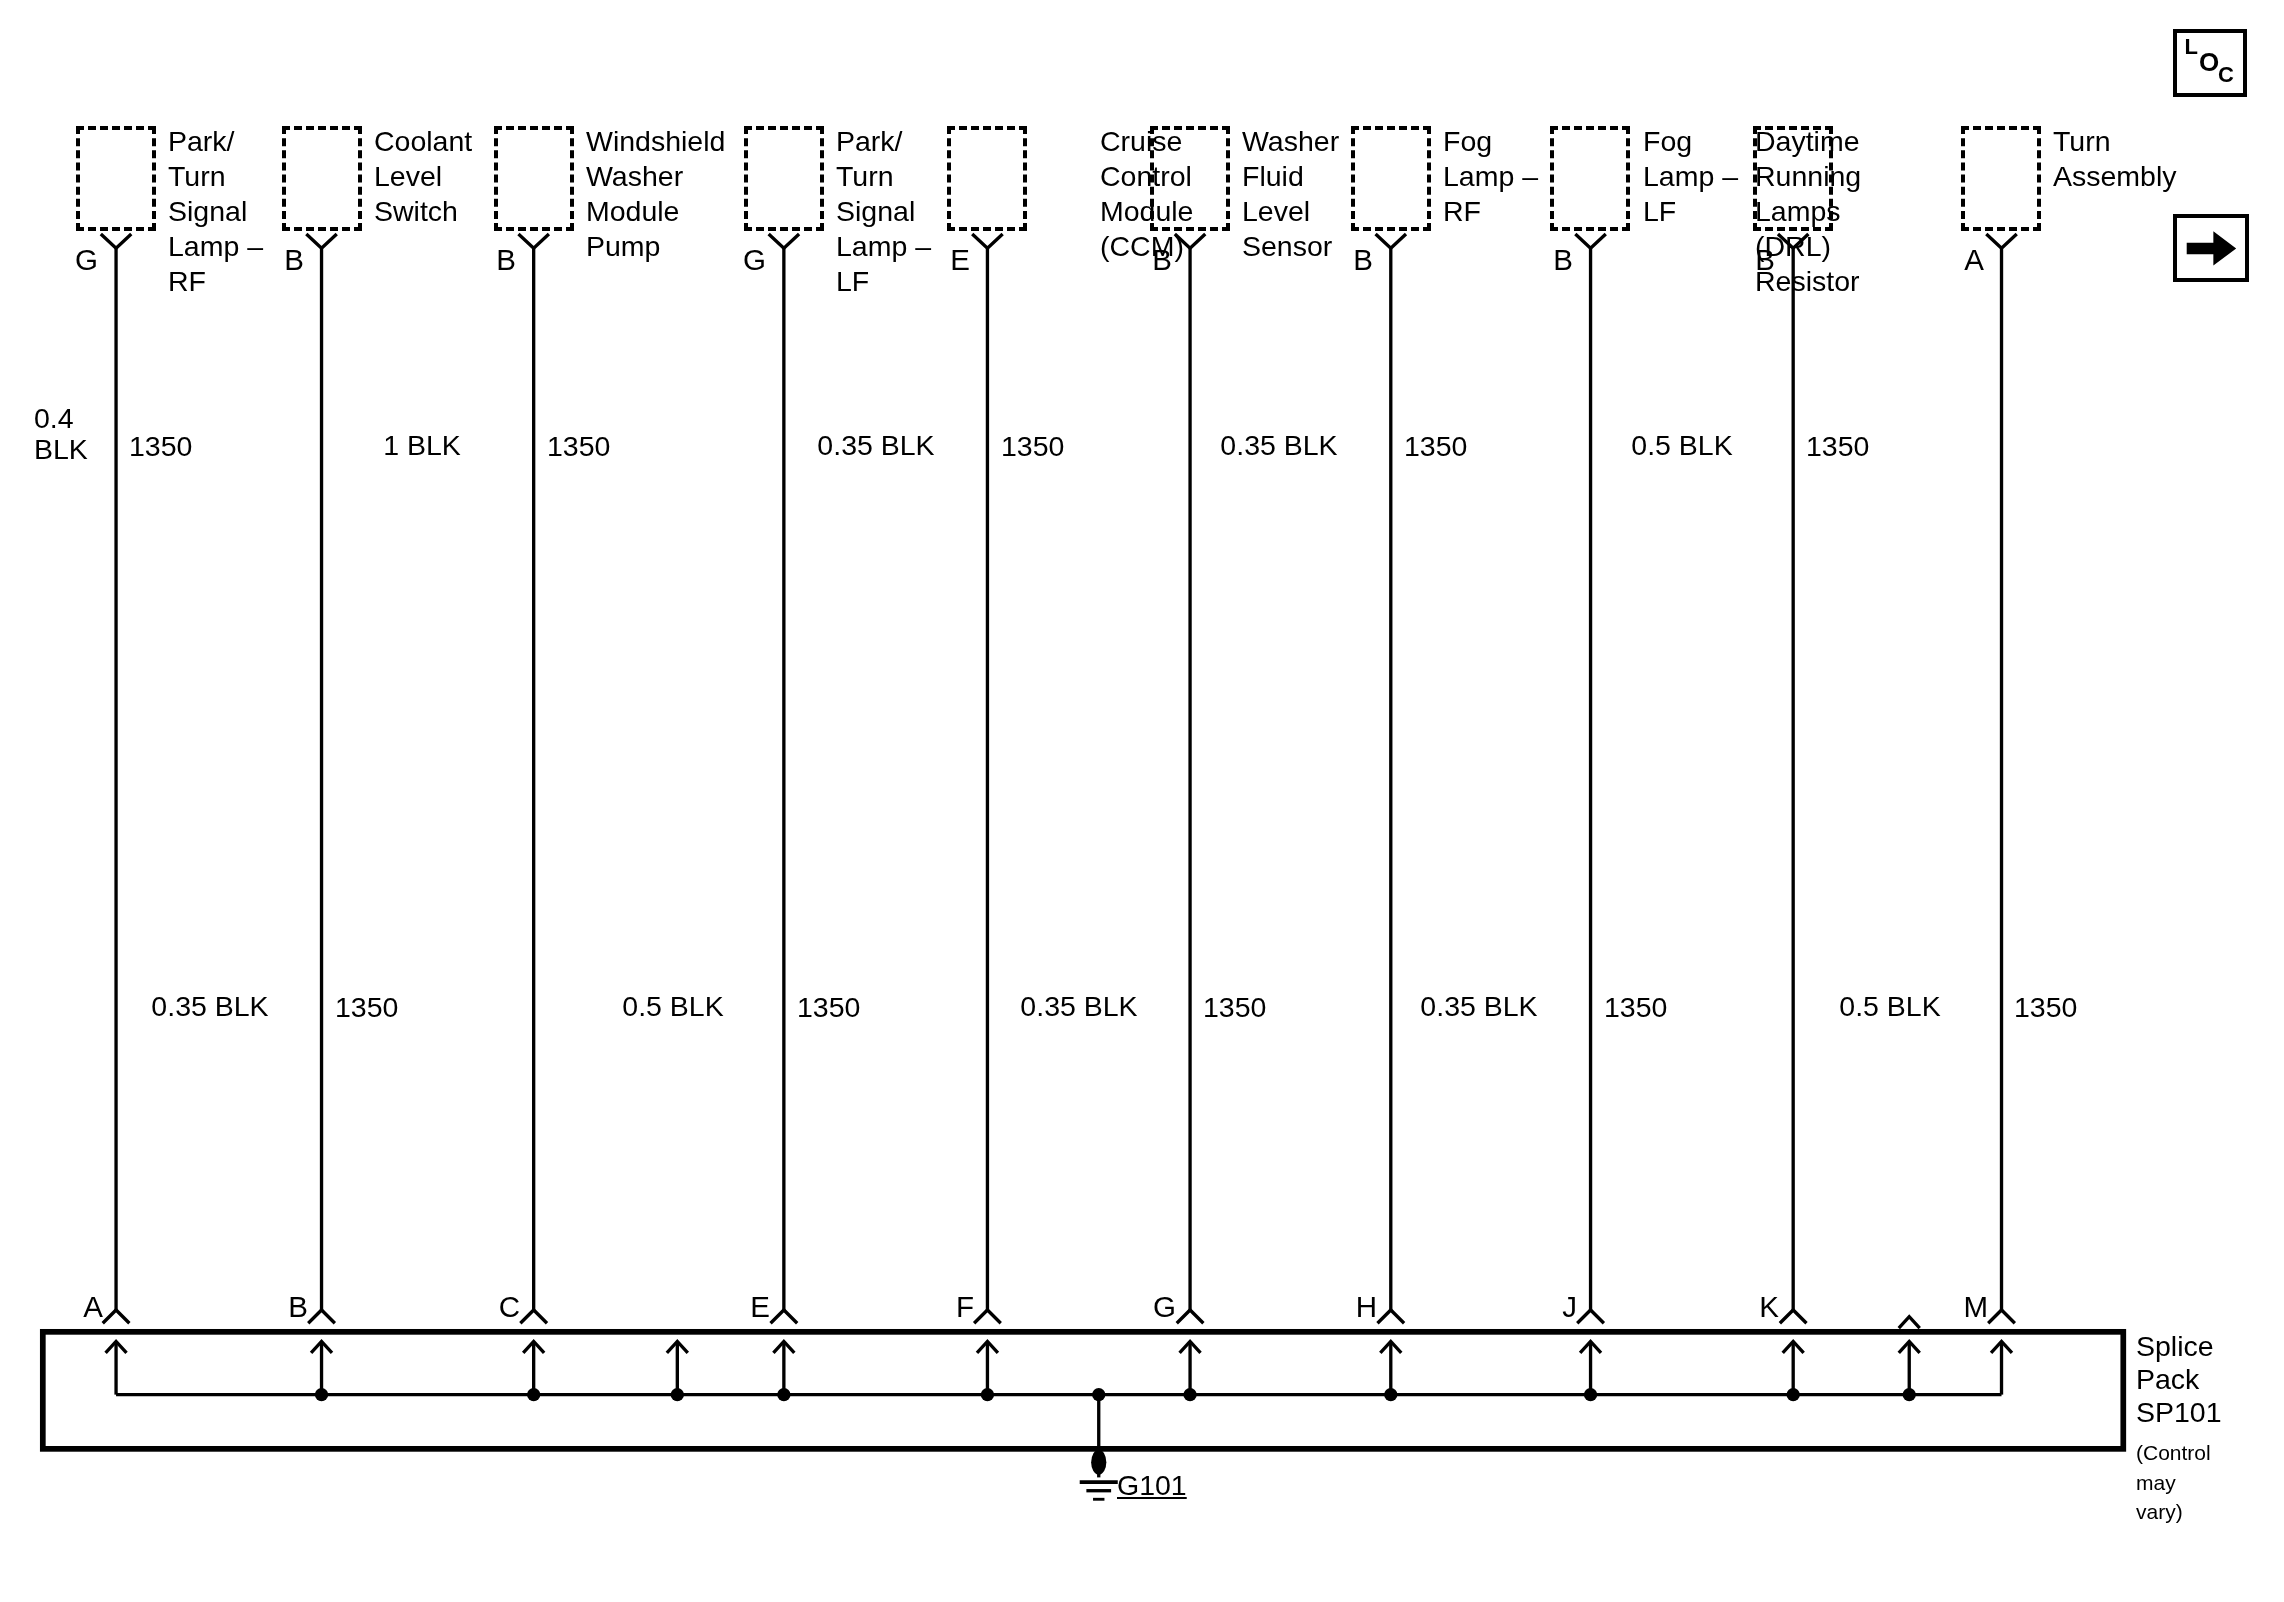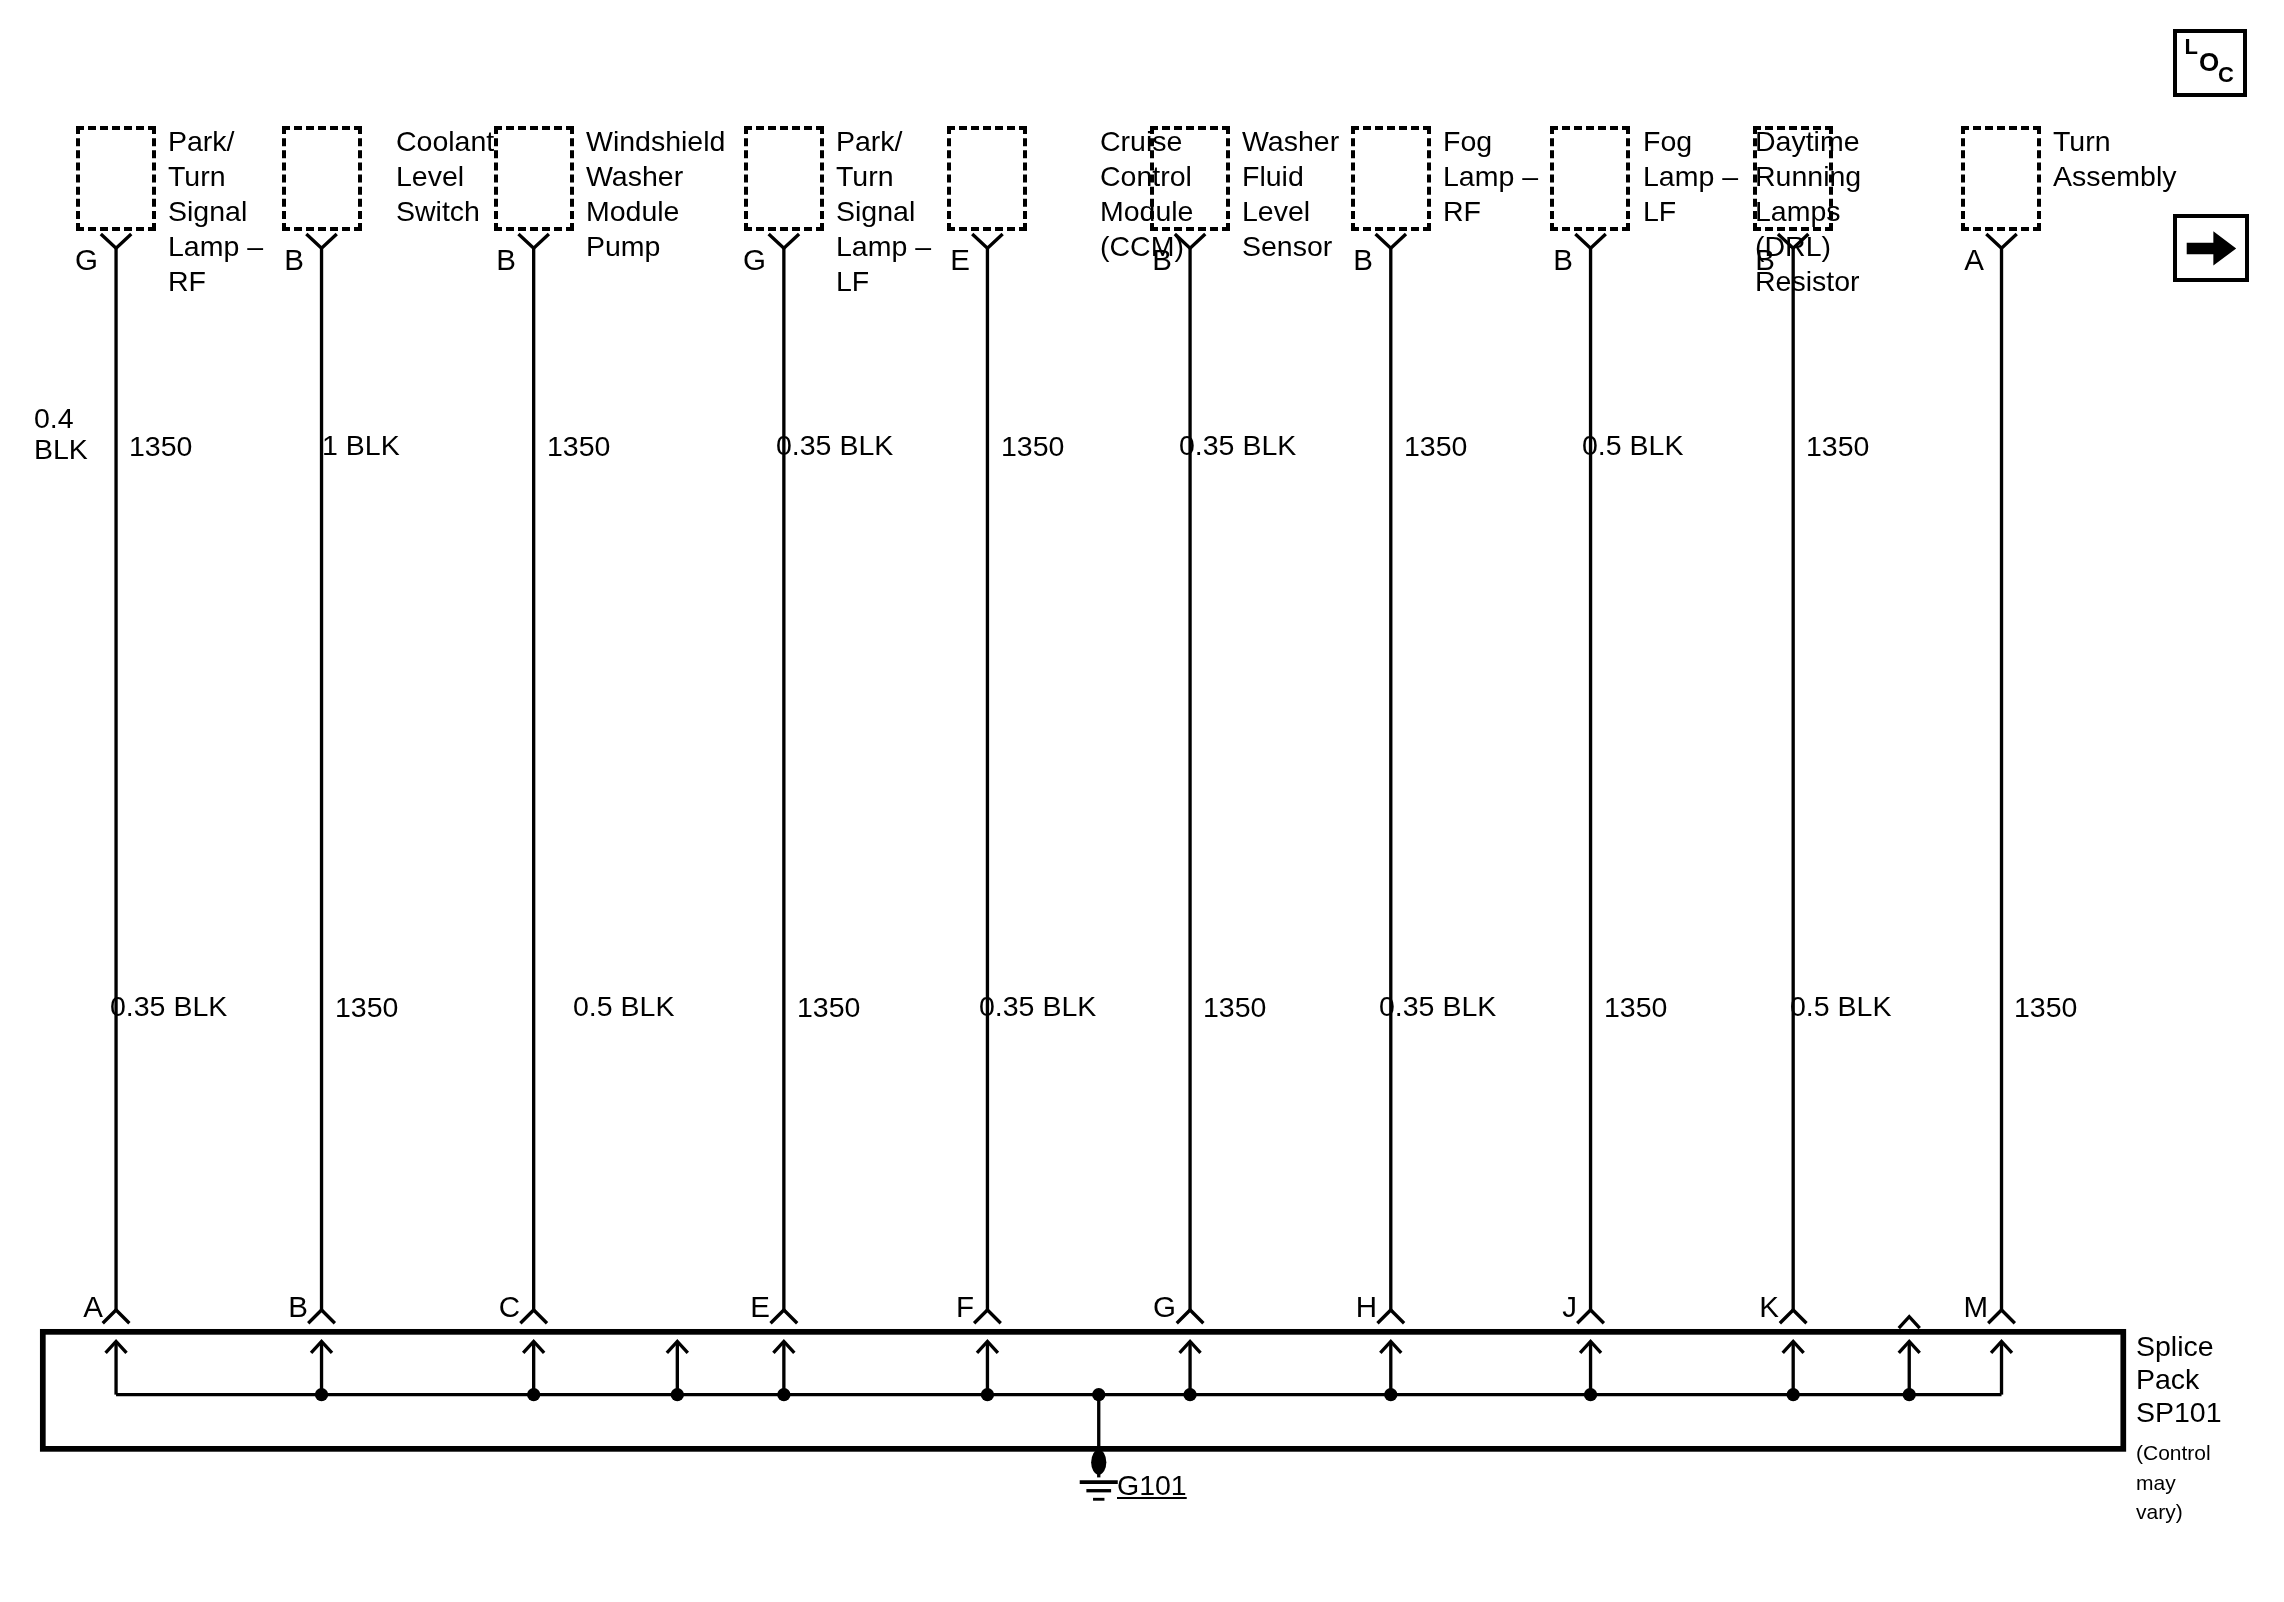--- a/index.html
+++ b/index.html
@@ -4,21 +4,21 @@
 <style>
   html,body{margin:0;padding:0;background:#ffffff;}
   .stage{position:relative;width:2285px;height:1603px;background:#ffffff;
          font-family:"Liberation Sans",sans-serif;color:#000;overflow:hidden;}
   .stage svg.linework{position:absolute;left:0;top:0;}
   .s{fill:none;stroke:#000;stroke-width:3.5;}
   .cbox{position:absolute;top:126px;width:80px;height:105px;border:4.8px dashed #000;box-sizing:border-box;}
   .clabel{position:absolute;top:124px;font-size:28.5px;line-height:35px;white-space:pre-line;}
   .pin{position:absolute;top:243px;width:68px;text-align:right;font-size:29.5px;}
   .term{position:absolute;top:1290px;width:76px;text-align:right;font-size:29.5px;}
-  .wsize{position:absolute;width:200px;text-align:left;font-size:28.5px;line-height:31px;white-space:pre-line;}
+  .wsize{position:absolute;width:200px;text-align:center;font-size:28.5px;line-height:31px;white-space:pre-line;}
   .wcirc{position:absolute;font-size:28.5px;}
   .sp-label{position:absolute;font-size:28.5px;line-height:33px;white-space:pre-line;}
   .sp-note{position:absolute;font-size:21px;line-height:29.5px;white-space:pre-line;}
   .gnd-label{position:absolute;font-size:28.5px;text-decoration:underline;}
   .nav-box{position:absolute;border:4.8px solid #000;box-sizing:border-box;background:#fff;cursor:pointer;}
   .nav-box span{position:absolute;font-weight:bold;}
 </style>
 </head>
 <body>
 
@@ -140,21 +140,21 @@
 RF</div>
     <div class="pin" style="left:30px">G</div>
     <div class="wsize" style="left:34px;top:403px;width:auto;text-align:left">0.4
 BLK</div>
     <div class="wcirc" style="left:129px;top:430px">1350</div>
     <div class="term" style="left:27px">A</div>
   </div>
 
   <div>
     <div class="cbox" style="left:282px"></div>
-    <div class="clabel" style="left:396px">Coolant
+    <div class="clabel" style="left:374px">Coolant
 Level
 Switch</div>
     <div class="pin" style="left:236px">B</div>
     <div class="wsize" style="left:110px;top:991px">0.35 BLK</div>
     <div class="wcirc" style="left:335px;top:991px">1350</div>
     <div class="term" style="left:232px">B</div>
   </div>
 
   <div>
     <div class="cbox" style="left:494px"></div>

